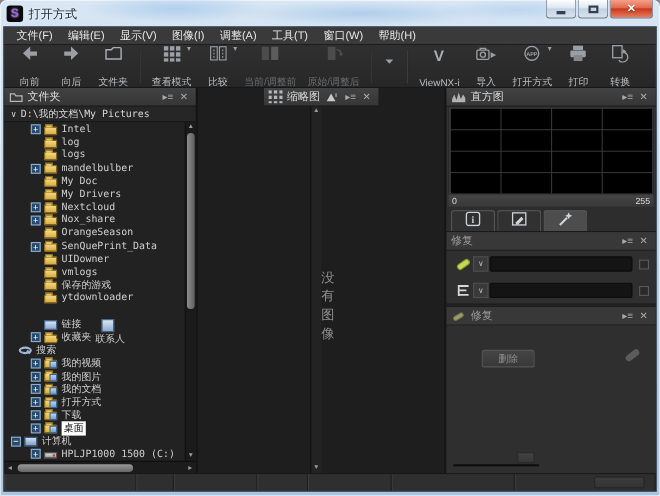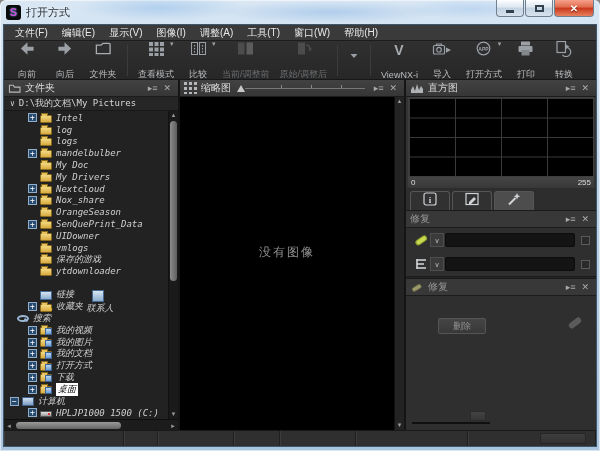--- a/index.html
+++ b/index.html
@@ -67,21 +67,21 @@
     color:#d6d6d6; font-family:"DejaVu Sans Mono", monospace; font-size:9px; flex:0 0 14px; }
   .pathrow .chev { color:#cfcfcf; font-size:8px; padding:0 4px 0 6px; }
   .treewrap { flex:1; position:relative; overflow:hidden; background:#222; }
   .tree { position:absolute; inset:0 10px 0 0; padding-top:1px; }
   .tree-row { height:11.8px; display:flex; align-items:center; color:#cfcfcf;
     font-family:"DejaVu Sans Mono", monospace; font-size:9px; white-space:nowrap; }
   .exp { width:9px; height:9px; background:#274b6e; border:1px solid #93aec8; color:#fff;
     font-size:8px; line-height:7px; text-align:center; margin-right:3px; flex:0 0 9px;
     font-family:"DejaVu Sans Mono", monospace; }
   .exp-spacer { width:12px; flex:0 0 12px; }
-  .tree-label { margin-left:4px;font-style:italic; }
+  .tree-label { margin-left:4px; }
   .tree-row.sel .tree-label { background:#fff; color:#000; padding:0 2px; }
 
   .ico { width:12px; height:10px; position:relative; flex:0 0 12px; }
   .ico-f { background:linear-gradient(180deg,#f2d985,#d9ab3e); border:1px solid #8a6c20; border-radius:1px; height:8px; margin-top:2px; }
   .ico-f::before { content:""; position:absolute; top:-3px; left:0; width:5px; height:2px;
     background:#e8c25c; border:1px solid #8a6c20; border-bottom:none; }
   .badge::after { content:""; position:absolute; right:-1px; bottom:-1px; width:5px; height:5px;
     background:linear-gradient(180deg,#bcd8f2,#6f9cd0); border:1px solid #3c6494; }
   .ico-computer { background:linear-gradient(180deg,#cfe0f2,#7e9cc2); border:1px solid #3e5f88; height:9px; margin-top:1px; }
   .ico-drive { background:linear-gradient(180deg,#e2e2e2,#9a9a9a); border:1px solid #555; height:6px; margin-top:3px; }
@@ -94,21 +94,21 @@
 
   
   .vscroll { position:absolute; top:0; right:0; bottom:0; width:10px; background:#1a1a1a; border-left:1px solid #111; }
   .vthumb { position:absolute; left:1px; right:1px; background:linear-gradient(90deg,#8c8c8c,#5f5f5f); border-radius:4px; }
   .sarrow { position:absolute; left:0; right:0; height:9px; color:#999; font-size:6px; text-align:center; line-height:9px; }
   .hscroll { height:11px; background:#1c1c1c; border-top:1px solid #0f0f0f; position:relative; flex:0 0 11px; }
   .hthumb { position:absolute; top:2px; height:7px; background:linear-gradient(180deg,#9a9a9a,#666); border-radius:4px; }
   .harrow { position:absolute; top:0; width:10px; height:11px; color:#999; font-size:7px; text-align:center; line-height:11px; }
 
   
-  .center { flex:1; display:flex; flex-direction:column; min-width:0; }
+  .center { flex:1; display:flex; flex-direction:column; min-width:0;align-items:center; }
   .thumb-slider { display:flex; align-items:center; margin:0 6px; flex:1; }
   .sl-thumb { width:0; height:0; border-left:4px solid transparent; border-right:4px solid transparent;
     border-bottom:7px solid #c8c8c8; }
   .sl-track { flex:1; height:1px; background:#777; position:relative; }
   .sl-track i { position:absolute; top:-3px; width:1px; height:3px; background:#888; }
   .center-body { flex:1; position:relative; background:#000; }
   .empty-text { position:absolute; top:44%; left:0; right:10px; text-align:center;
     color:#909090; font-size:12px; letter-spacing:2px; }
   .cvscroll { position:absolute; top:0; right:0; bottom:0; width:10px; background:#232323; border-left:1px solid #111; }
 

